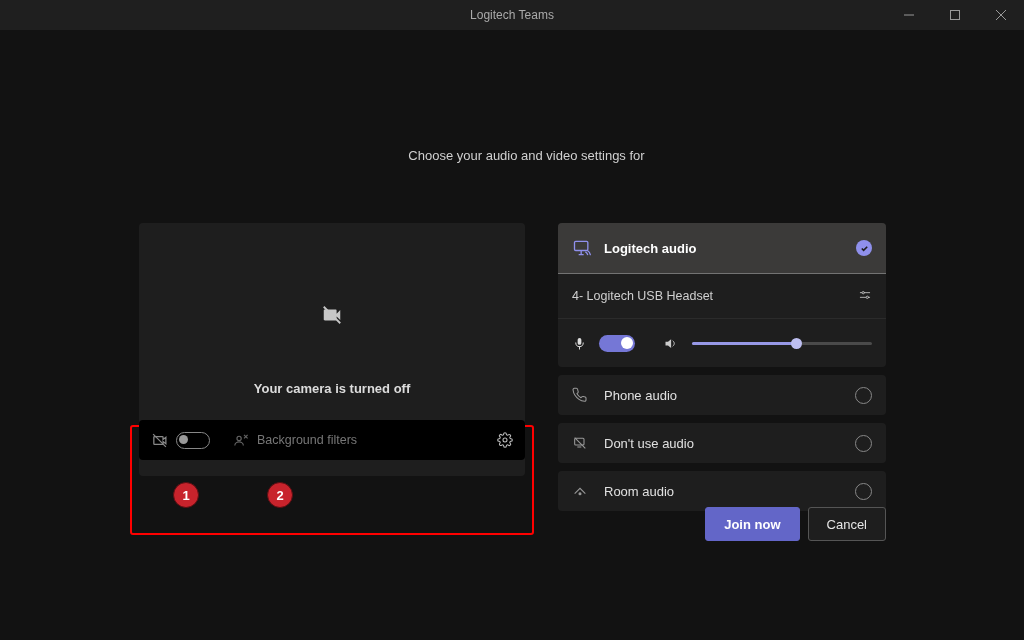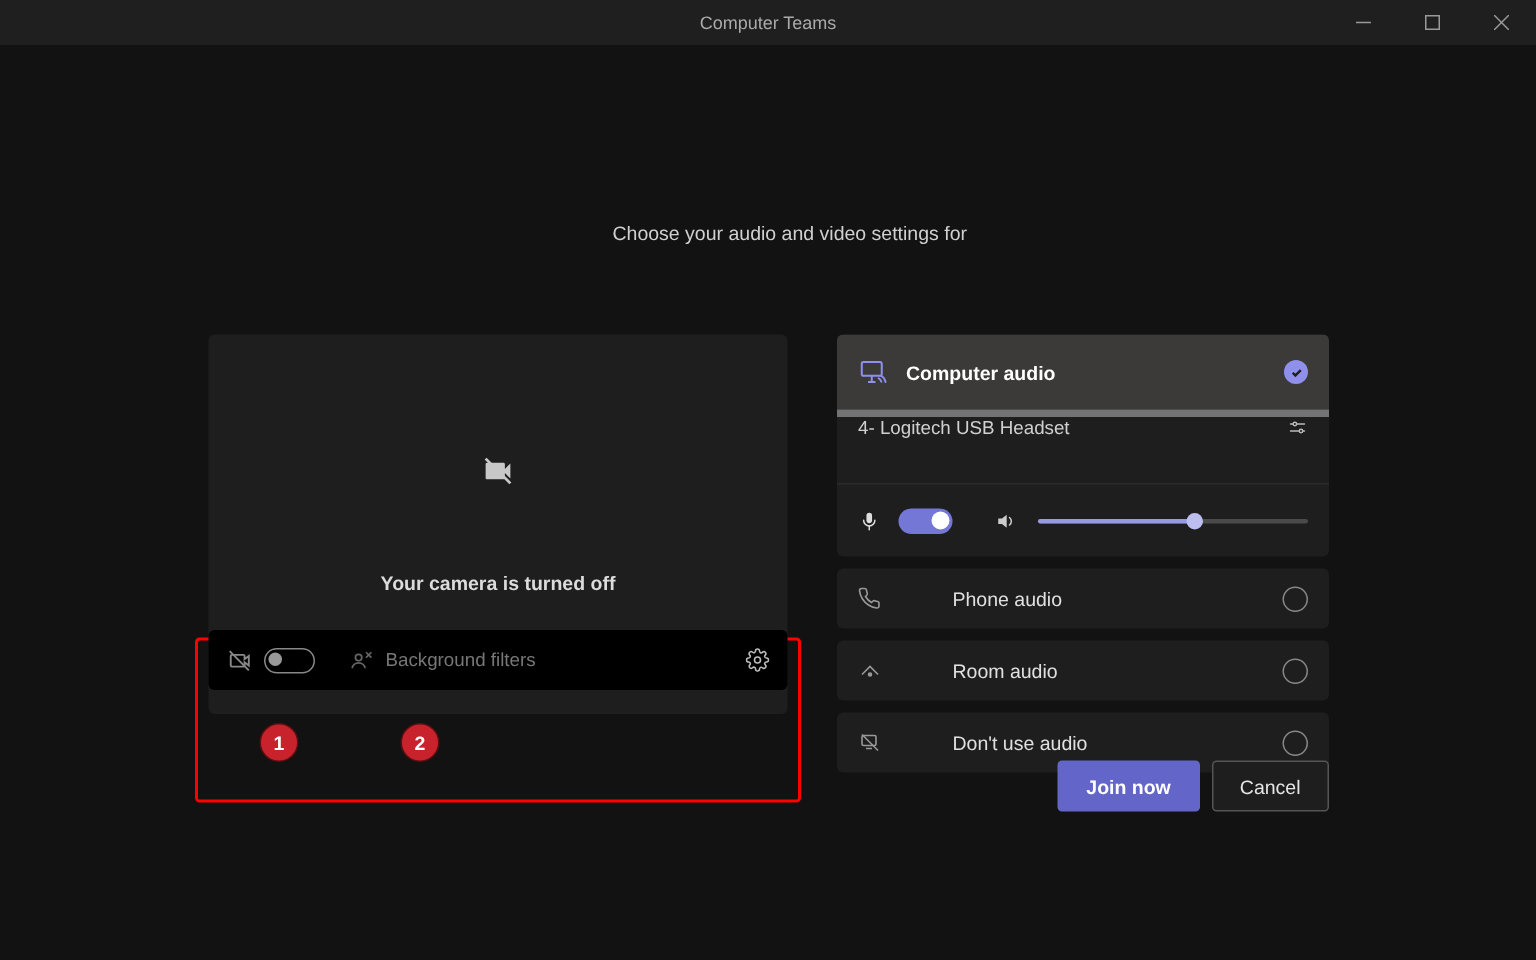--- a/index.html
+++ b/index.html
@@ -34,34 +34,34 @@
 .controls .spacer {flex:1;}
 .controls .gear {color:#bbb;display:flex;align-items:center;}
 .controls .gear svg {width:16px;height:16px;}
 
 .num {position:absolute;width:24px;height:24px;border-radius:50%;background:#c8232c;border:1px solid #5a0e12;color:#fff;font-size:13px;display:flex;align-items:center;justify-content:center;font-weight:600;}
 .num.n1 {left:173px;top:452px;}
 .num.n2 {left:267px;top:452px;}
 
 .right {position:absolute;left:558px;top:193px;width:328px;}
 .card {background:#1e1e1e;border-radius:4px;overflow:hidden;}
-.tile {background:#1e1e1e;border-radius:4px;height:40px;display:flex;align-items:center;padding:0 14px;font-size:13px;color:#e0e0e0;margin-top:8px;gap:31px;}
+.tile {background:#1e1e1e;border-radius:4px;height:40px;display:flex;align-items:center;padding:0 14px;font-size:13px;color:#e0e0e0;margin-top:8px;}
 .tile .ico {color:#999;width:22px;display:flex;align-items:center;}
 .tile .ico svg {width:16px;height:16px;}
 .tile .lbl {margin-left:10px;flex:1;}
 .tile .radio {width:15px;height:15px;border:1.5px solid #888;border-radius:50%;}
 
 .compRow {height:50px;background:#3b3a39;display:flex;align-items:center;padding:0 14px;font-size:13px;font-weight:600;}
 .compRow .ico {color:#8f90ec;width:22px;display:flex;align-items:center;}
 .compRow .ico svg {width:20px;height:20px;}
 .compRow .lbl {margin-left:10px;flex:1;color:#fff;}
 .compRow .check {width:16px;height:16px;border-radius:50%;background:#8f90ec;display:flex;align-items:center;justify-content:center;}
 .compRow .check svg {width:9px;height:9px;}
 
-.devRow {height:44px;display:flex;padding:0 14px;border-top:5px solid #737373;font-size:12.5px;color:#d0d0d0;gap:45px;}
+.devRow {height:44px;display:flex;align-items:center;padding:0 14px;border-top:1px solid #737373;font-size:12.5px;color:#d0d0d0;gap:45px;}
 .devRow .dname {flex:1;}
 .devRow .sliders {color:#bbb;}
 .devRow .sliders svg {width:14px;height:14px;}
 
 .ctrlRow {height:48px;display:flex;align-items:center;padding:0 14px;border-top:1px solid #2b2b2b;}
 .ctrlRow .mic {color:#ddd;display:flex;align-items:center;}
 .ctrlRow .mic svg {width:15px;height:15px;}
 .mtoggle {width:36px;height:17px;background:#7577d6;border-radius:10px;margin-left:12px;position:relative;}
 .mtoggle .knob {width:12px;height:12px;background:#fff;border-radius:50%;position:absolute;right:2.5px;top:2.5px;}
 .ctrlRow .spkr {color:#ccc;margin-left:28px;display:flex;align-items:center;}
@@ -73,21 +73,21 @@
 
 .actions {position:absolute;left:558px;top:477px;width:328px;display:flex;justify-content:flex-end;gap:8px;}
 .btn {height:32px;padding:0 18px;border-radius:3px;font-size:13px;display:flex;align-items:center;justify-content:center;cursor:pointer;}
 .btn.secondary {background:#1e1e1e;border:1px solid #555;color:#e5e5e5;}
 .btn.primary {background:#6366c8;border:1px solid #6366c8;color:#fff;font-weight:600;}
 </style>
 </head>
 <body>
 
 <div class="titlebar">
-  <div class="title">Computer Teams</div>
+  <div class="title">Logitech Teams</div>
   <div class="winbtns">
     <div class="winbtn">
         <svg viewBox="0 0 10 10">
           <line x1="0" y1="5" x2="10" y2="5" stroke="currentColor" stroke-width="1"></line>
         </svg>
       </div>
     <div class="winbtn">
         <svg viewBox="0 0 10 10">
           <rect x="0.5" y="0.5" width="9" height="9" fill="none" stroke="currentColor" stroke-width="1"></rect>
         </svg>
@@ -154,21 +154,21 @@
   <div class="right">
     <div class="card">
       <div class="compRow">
         <div class="ico">
           <svg viewBox="0 0 24 24" fill="none" stroke="currentColor" stroke-width="1.6">
               <rect x="3" y="4" width="16" height="11" rx="1.5"></rect>
               <path d="M8 20h6M11 15v5"></path>
               <path d="M16.5 17c1 .6 1.8 1.6 2.2 2.8M18.5 15c1.8 1 3.1 2.9 3.5 5" stroke-linecap="round"></path>
             </svg>
         </div>
-        <div class="lbl">Computer audio</div>
+        <div class="lbl">Logitech audio</div>
         <div class="check">
           <svg viewBox="0 0 10 10">
               <polyline points="2,5 4,7 8,3" fill="none" stroke="#1f1f1f" stroke-width="1.8"></polyline>
             </svg>
         </div>
       </div>
       <div class="devRow">
         <div class="dname">4- Logitech USB Headset</div>
         <div class="sliders">
           <svg viewBox="0 0 24 24" fill="none" stroke="currentColor" stroke-width="1.6" stroke-linecap="round">
@@ -210,39 +210,39 @@
             <path d="M21 16.5v3a2 2 0 0 1-2.2 2 19 19 0 0 1-8.3-3 19 19 0 0 1-6-6A19 19 0 0 1 1.5 4.2 2 2 0 0 1 3.5 2h3a2 2 0 0 1 2 1.7c.13 1 .37 1.97.72 2.9a2 2 0 0 1-.45 2.1L7.5 10a16 16 0 0 0 6 6l1.3-1.27a2 2 0 0 1 2.1-.45c.93.35 1.9.6 2.9.72A2 2 0 0 1 21 16.5z"></path>
           </svg>
       </div>
       <div class="lbl">Phone audio</div>
       <div class="radio"></div>
     </div>
 
     <div class="tile">
       <div class="ico">
         <svg viewBox="0 0 24 24" fill="none" stroke="currentColor" stroke-width="1.6">
-            <path d="M4 16 L12 8 L20 16"></path>
-            <circle cx="12" cy="16" r="1.5" fill="currentColor"></circle>
-          </svg>
-      </div>
-      <div class="lbl">Room audio</div>
-      <div class="radio"></div>
-    </div>
-
-    <div class="tile">
-      <div class="ico">
-        <svg viewBox="0 0 24 24" fill="none" stroke="currentColor" stroke-width="1.6">
             <rect x="4" y="5" width="14" height="10" rx="1.5"></rect>
             <line x1="8" y1="18" x2="14" y2="18"></line>
             <line x1="4" y1="4" x2="20" y2="20"></line>
           </svg>
       </div>
       <div class="lbl">Don't use audio</div>
       <div class="radio"></div>
     </div>
+
+    <div class="tile">
+      <div class="ico">
+        <svg viewBox="0 0 24 24" fill="none" stroke="currentColor" stroke-width="1.6">
+            <path d="M4 16 L12 8 L20 16"></path>
+            <circle cx="12" cy="16" r="1.5" fill="currentColor"></circle>
+          </svg>
+      </div>
+      <div class="lbl">Room audio</div>
+      <div class="radio"></div>
+    </div>
   </div>
 
   <div class="actions">
     <div class="btn primary">Join now</div>
     <div class="btn secondary">Cancel</div>
   </div>
 
 </div>
 
 </body></html>

